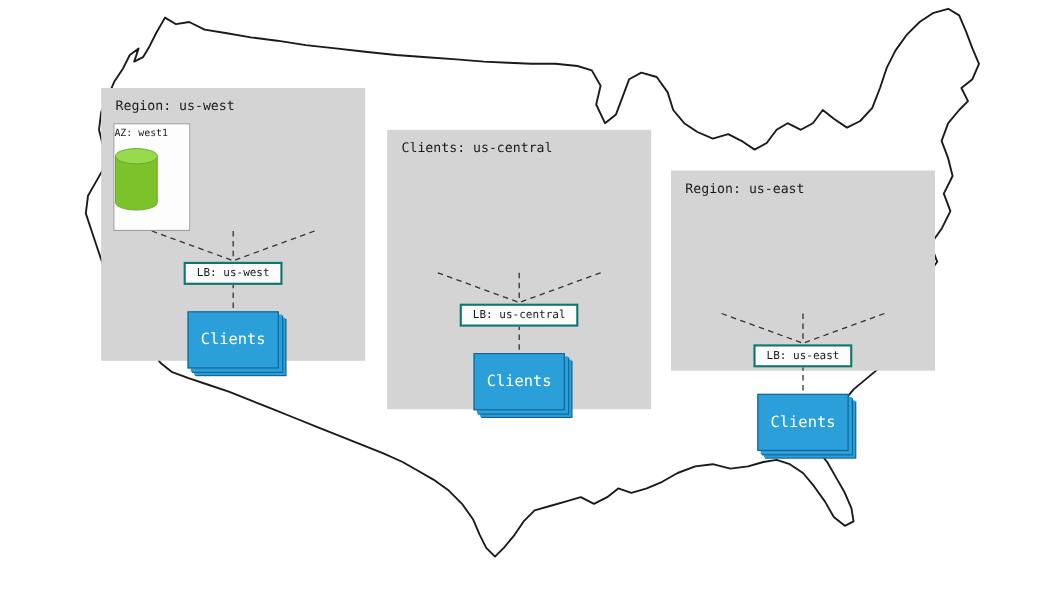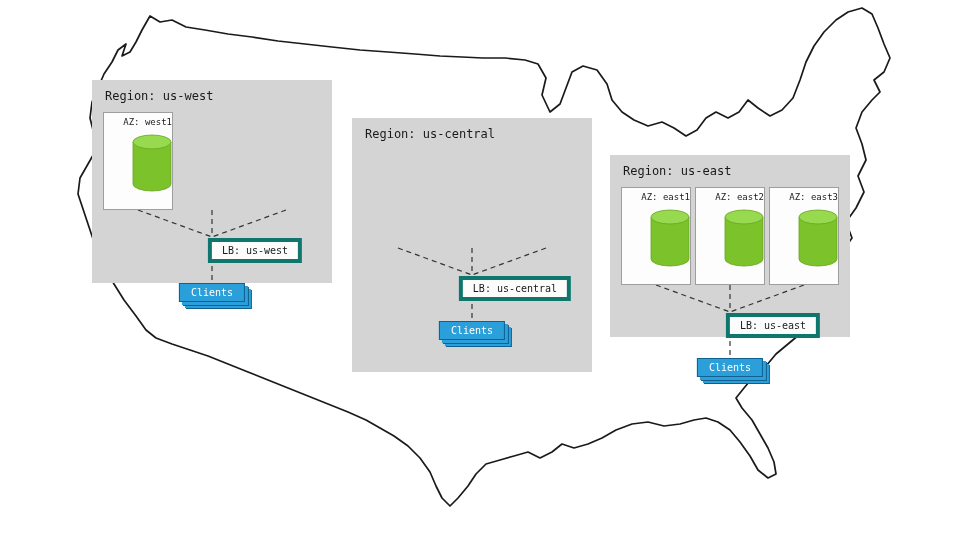--- a/index.html
+++ b/index.html
@@ -15,39 +15,39 @@
   .stage{
     position:relative;width:960px;height:540px;background:#ffffff;overflow:hidden;
     font-family:"DejaVu Sans Mono","Liberation Mono",monospace;color:#1a1a1a;
   }
   .map-svg{position:absolute;left:0;top:0;}
   .map-path{fill:none;stroke:var(--line);stroke-width:1.7;stroke-linejoin:round;stroke-linecap:round;}
 
   .region{position:absolute;width:240px;background:var(--region-bg);}
   .region-title{position:absolute;top:9px;left:13px;font-size:12px;letter-spacing:0;}
   .az-row{position:absolute;top:32px;left:11px;display:flex;gap:4px;}
-  .az{width:70px;height:98px;background:#fdfdfd;border:1px solid #9e9e9e;box-sizing:border-box;text-align:right;}
+  .az{width:70px;height:98px;background:#fdfdfd;border:1px solid #9e9e9e;box-sizing:border-box;text-align:left;}
   .az-label{font-size:9px;padding-top:4px;white-space:nowrap;}
   .cyl{margin-top:7px;}
   .cyl-body{fill:var(--green);stroke:var(--green-dark);stroke-width:0.8;}
   .cyl-top{fill:var(--green-light);stroke:var(--green-dark);stroke-width:0.8;}
   .connectors{position:absolute;left:0;top:0;pointer-events:none;}
   .dash{stroke:#333333;stroke-width:1.2;fill:none;stroke-dasharray:5 4;}
   .lb{
     position:absolute;top:158px;left:50%;transform:translateX(-50%);
-    background:#fcfcfc;border:4px solid #0f766e;font-size:10px;padding:3px 10px;white-space:nowrap;margin-left:43px;
+    background:#fcfcfc;border:2px solid #0f766e;font-size:10px;padding:3px 10px;white-space:nowrap;
   }
   .clients{
     position:absolute;top:203px;left:50%;transform:translateX(-50%);
-    background:var(--blue);color:#ffffff;font-size:10px;padding:3px 11px;white-space:nowrap;
+    background:var(--blue);color:#ffffff;font-size:14px;padding:17px 11px;white-space:nowrap;
     border:1px solid var(--blue-dark);
     box-shadow:3px 3px 0 0 var(--blue),4px 4px 0 0 var(--blue-dark),
                6px 6px 0 0 var(--blue),7px 7px 0 0 var(--blue-dark);
   }
-  #region-west{left:92px;top:80px;height:203px;}
+  #region-west{left:92px;top:80px;height:248px;}
   #region-central{left:352px;top:118px;height:254px;}
   #region-east{left:610px;top:155px;height:182px;}
 </style>
 </head>
 <body>
 
 <div class="stage">
 
   <svg class="map-svg" width="960" height="540" viewBox="0 0 960 540">
     <path class="map-path" d="M150,16 L160,22 172,20 186,27 205,30 228,34 252,37 278,41 305,44 332,47 360,50 388,52 415,54 440,56 462,57 483,58 505,58 525,60
@@ -83,55 +83,32 @@
     <div class="clients">Clients</div>
   </div>
 
   <div class="region" id="region-central">
     <svg class="connectors" width="240" height="220" viewBox="0 0 240 220">
       <path class="dash" d="M46,130 L120,157"></path>
       <path class="dash" d="M120,130 L120,157"></path>
       <path class="dash" d="M194,130 L120,157"></path>
       <path class="dash" d="M120,177 L120,202"></path>
     </svg>
-    <div class="region-title">Region: us-central</div>
+    <div class="region-title">Clients: us-central</div>
     <div class="az-row">
     </div>
     <div class="lb">LB: us-central</div>
     <div class="clients">Clients</div>
   </div>
 
   <div class="region" id="region-east">
     <svg class="connectors" width="240" height="220" viewBox="0 0 240 220">
       <path class="dash" d="M46,130 L120,157"></path>
       <path class="dash" d="M120,130 L120,157"></path>
       <path class="dash" d="M194,130 L120,157"></path>
       <path class="dash" d="M120,177 L120,202"></path>
     </svg>
     <div class="region-title">Region: us-east</div>
-    <div class="az-row">
-      <div class="az">
-        <div class="az-label">AZ: east1</div>
-        <svg class="cyl" width="40" height="58" viewBox="0 0 40 58">
-          <path class="cyl-body" d="M1,8 V50 A19,7 0 0 0 39,50 V8"></path>
-          <ellipse class="cyl-top" cx="20" cy="8" rx="19" ry="7"></ellipse>
-        </svg>
-      </div>
-      <div class="az">
-        <div class="az-label">AZ: east2</div>
-        <svg class="cyl" width="40" height="58" viewBox="0 0 40 58">
-          <path class="cyl-body" d="M1,8 V50 A19,7 0 0 0 39,50 V8"></path>
-          <ellipse class="cyl-top" cx="20" cy="8" rx="19" ry="7"></ellipse>
-        </svg>
-      </div>
-      <div class="az">
-        <div class="az-label">AZ: east3</div>
-        <svg class="cyl" width="40" height="58" viewBox="0 0 40 58">
-          <path class="cyl-body" d="M1,8 V50 A19,7 0 0 0 39,50 V8"></path>
-          <ellipse class="cyl-top" cx="20" cy="8" rx="19" ry="7"></ellipse>
-        </svg>
-      </div>
-    </div>
     <div class="lb">LB: us-east</div>
     <div class="clients">Clients</div>
   </div>
 
 </div>
 
 </body></html>

